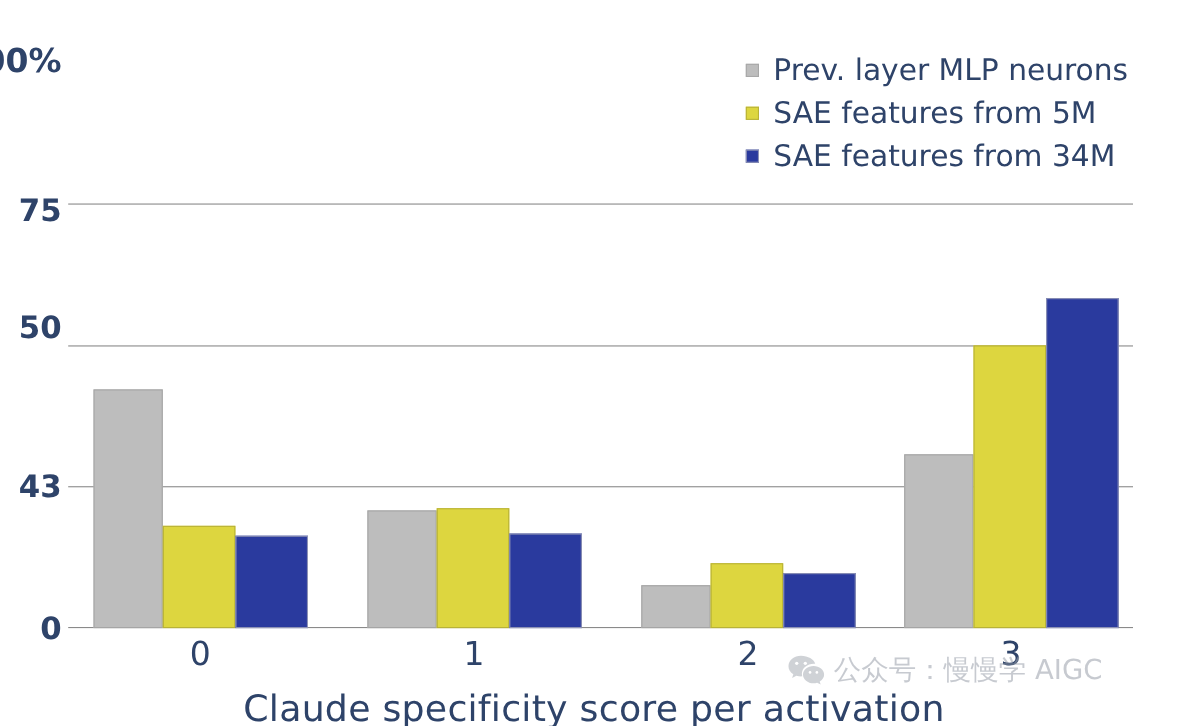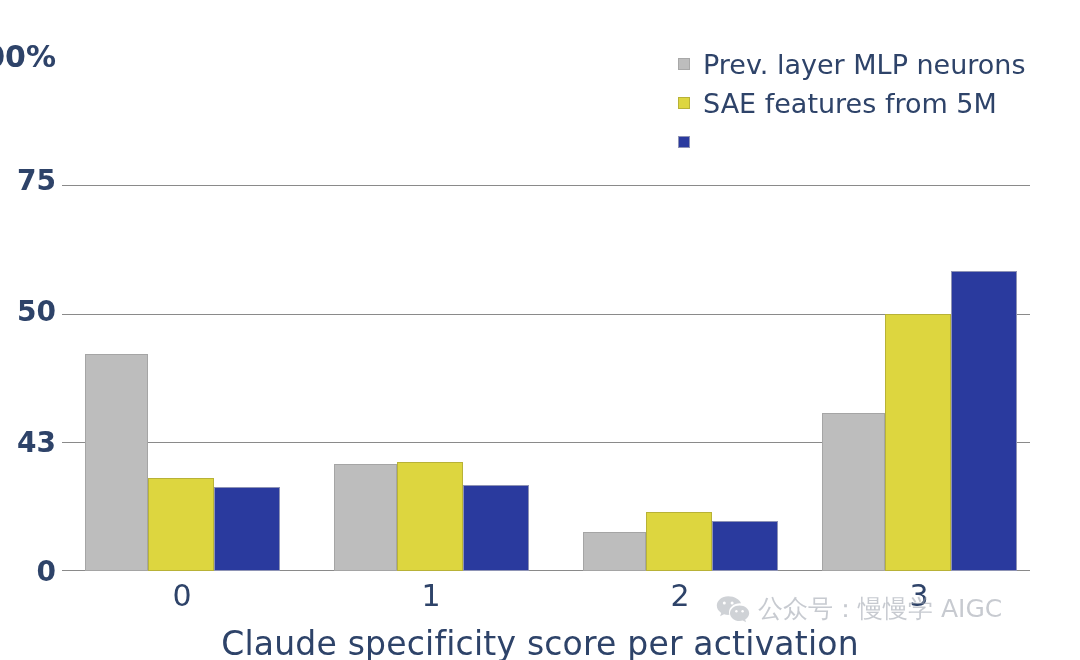--- a/index.html
+++ b/index.html
@@ -166,22 +166,22 @@
     white-space: nowrap;
   }
 </style>
 </head>
 <body>
 
 <div id="chart-root">
 
   <div class="ytick-wrap">
     <div class="ytick ytick-100" style="top:0px;">100%</div>
-    <div class="ytick" style="top:124px;">75</div>
-    <div class="ytick" style="top:255px;">50</div>
+    <div class="ytick" style="top:135px;">75</div>
+    <div class="ytick" style="top:242px;">50</div>
     <div class="ytick" style="top:386.25px;">43</div>
     <div class="ytick" style="top:515px;">0</div>
   </div>
 
   <div class="plot-area">
     <div class="gridline" style="top:128.75px;"></div>
     <div class="gridline" style="top:257.5px;"></div>
     <div class="gridline" style="top:386.25px;"></div>
     <div class="axis-baseline"></div>
 
@@ -213,20 +213,21 @@
     <div class="legend-item">
       <span class="legend-swatch series-0"></span>
       <span class="legend-label">Prev. layer MLP neurons</span>
     </div>
     <div class="legend-item">
       <span class="legend-swatch series-1"></span>
       <span class="legend-label">SAE features from 5M</span>
     </div>
     <div class="legend-item">
       <span class="legend-swatch series-2"></span>
+      <span class="legend-label">SAE features from 34M</span>
     </div>
   </div>
 
   <div class="watermark">
     <span class="wechat-icon">
       <svg width="34" height="28" viewBox="0 0 34 28" xmlns="http://www.w3.org/2000/svg">
         <path d="M12.2 1.2C5.9 1.2 0.8 5.4 0.8 10.6c0 3 1.7 5.6 4.4 7.3l-1.1 3.4 3.9-2c1.3 0.4 2.7 0.6 4.2 0.6 0.4 0 0.8 0 1.2-0.1-0.3-0.8-0.4-1.6-0.4-2.5 0-5 4.9-9 10.9-9 0.4 0 0.8 0 1.2 0.1C23.9 4.5 18.6 1.2 12.2 1.2z" fill="#a9aeb6"></path>
         <circle cx="8.3" cy="8.0" r="1.5" fill="#ffffff"></circle>
         <circle cx="16.1" cy="8.0" r="1.5" fill="#ffffff"></circle>
         <path d="M33.2 18.3c0-4.3-4.3-7.8-9.6-7.8s-9.6 3.5-9.6 7.8 4.3 7.8 9.6 7.8c1.1 0 2.2-0.2 3.2-0.5l3.3 1.7-0.9-2.8C31.6 23 33.2 20.8 33.2 18.3z" fill="#a9aeb6"></path>

